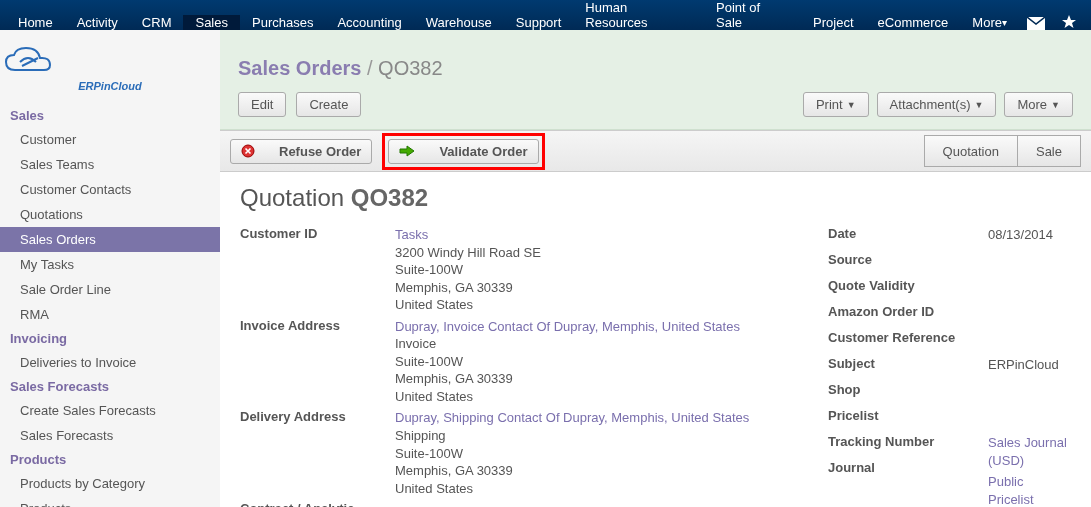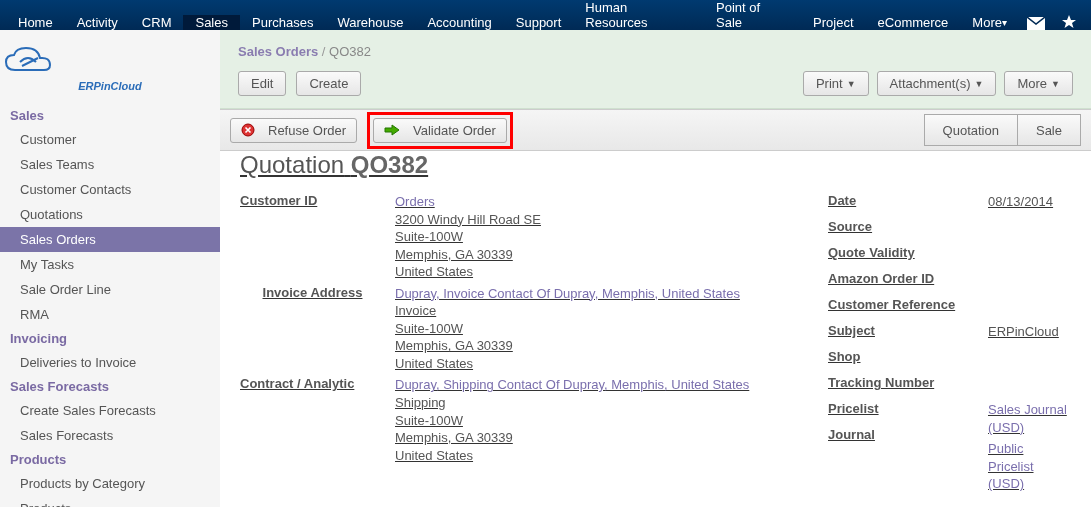--- a/index.html
+++ b/index.html
@@ -11,33 +11,33 @@
 .topnav .icon { display: flex; align-items: center; padding: 0 8px; cursor: pointer; }
 .layout { display: flex; height: calc(507px - 30px); }
 .sidebar { width: 220px; background: #f5f5f5; border-right: 0; padding-top: 8px; overflow-y:auto; }
 .logo { text-align: center; padding: 6px 0 12px; }
 .logo-text { color:#2a6cb8; font-style: italic; font-size: 11px; font-weight:bold;}
 .side-header { color: #7a6aa3; font-weight: bold; padding: 4px 10px; font-size: 13px; }
 .side-item { padding: 5px 10px 5px 20px; color: #555; cursor: pointer; font-size: 13px; }
 .side-item.active { background: #7b74a8; color: #fff; }
 .main { flex: 1; display: flex; flex-direction: column; overflow: hidden; }
 .breadcrumb-bar { background: #e5f0e5; padding: 14px 18px 12px; border-bottom: 1px solid #cfe0cf; }
-.breadcrumb { font-size: 13px; color: #999; }
+.breadcrumb { font-size: 20px; color: #999; margin-top: 13px; }
 .breadcrumb .bc-root { color: #8a7db0; font-weight: bold; }
 .breadcrumb .bc-current { color: #888; }
 .toolbar { display: flex; align-items: center; margin-top: 12px; gap: 10px; }
 .toolbar .right { margin-left: auto; display: flex; gap: 8px; }
 .btn { background: linear-gradient(#fafafa,#e6e6e6); border: 1px solid #aaa; border-radius: 3px; padding: 4px 12px; font-size: 13px; color: #555; cursor: pointer; display: inline-flex; align-items: center; gap: 4px; }
 .btn .caret { font-size: 9px; color: #555; }
 .statusbar { display: flex; align-items: center; background: linear-gradient(#f5f5f5,#e8e8e8); border-top:1px solid #ccc; border-bottom:1px solid #ccc; height: 42px; padding: 4px 10px; gap: 10px; }
 .red-highlight { border: 3px solid #f00; padding: 3px; display: inline-flex; }
-.status-btn { background: linear-gradient(#fafafa,#e6e6e6); border:1px solid #aaa; border-radius:3px; padding:4px 10px; font-size:13px; color:#555; cursor:pointer; display:inline-flex; align-items:center; gap:13px; }
+.status-btn { background: linear-gradient(#fafafa,#e6e6e6); border:1px solid #aaa; border-radius:3px; padding:4px 10px; font-size:13px; color:#555; cursor:pointer; display:inline-flex; align-items:center; gap:24px;font-weight:bold; }
 .stages { margin-left: auto; display: flex; align-items: stretch; height: 32px; }
 .stage { background: linear-gradient(#fafafa,#e6e6e6); border:1px solid #aaa; padding: 0 18px; display:flex; align-items:center; font-size:13px; color:#555; position:relative; margin-left:-1px;}
-.content { padding: 0 20px; overflow-y: auto; flex:1;text-decoration:underline; }
+.content { padding: 12px 20px; overflow-y: auto; flex:1; }
 .record-title { font-size: 24px; color: #555; margin-bottom: 14px; }
 .record-title .rt-label { font-weight: normal; }
 .record-title .rt-code { font-weight: bold; color:#666; }
 .form-grid { display: flex; gap: 8px; }
 .col-left { display: flex; gap: 10px; flex: 0 0 540px; }
 .labels { width: 145px; display:flex; flex-direction:column; gap:4px; }
 .values { flex:1; display:flex; flex-direction:column; gap:4px; }
 .lbl { font-weight: bold; color:#555; font-size:13px; min-height: 20px; }
 .val { font-size: 13px; color:#555; line-height: 1.35; }
 .val .link { color:#7a6fad; cursor:pointer; }
@@ -48,22 +48,22 @@
 </style>
 </head>
 <body>
 
 <div class="topnav" id="topnav">
     <a href="#">Home</a>
     <a href="#">Activity</a>
     <a href="#">CRM</a>
     <a href="#" class="active">Sales</a>
     <a href="#">Purchases</a>
+    <a href="#">Accounting</a>
     <a href="#">Warehouse</a>
-    <a href="#">Accounting</a>
     <a href="#">Support</a>
     <a href="#">Human Resources</a>
     <a href="#">Point of Sale</a>
     <a href="#">Project</a>
     <a href="#">eCommerce</a>
     <a href="#">More<span style="font-size: 10px;"> ▾</span></a>
     <div class="spacer"></div>
     <div class="icon">
       <svg width="18" height="13" viewBox="0 0 18 13">
         <rect x="0" y="0" width="18" height="13" fill="#fff"></rect>
@@ -159,41 +159,42 @@
 
     <div class="content">
       <div class="record-title">
         <span class="rt-label">Quotation</span>
         <span class="rt-code">QO382</span>
       </div>
       <div class="form-grid">
         <div class="col-left">
           <div class="labels" id="left-labels">
               <div class="lbl" style="min-height: 87.5px;">Customer ID</div>
-              <div class="lbl" style="min-height: 87.5px; text-align: center;">Invoice Address</div>
+              <div class="lbl" style="min-height: 87.5px;">Invoice Address</div>
+              <div class="lbl" style="min-height: 87.5px;">Delivery Address</div>
               <div class="lbl" style="min-height: 20px;">Contract / Analytic</div>
             </div>
           <div class="values" id="left-values">
-              <div class="val" style="min-height: 87.5px;"><span class="link">Orders</span><br>3200 Windy Hill Road SE<br>Suite-100W<br>Memphis, GA 30339<br>United States</div>
+              <div class="val" style="min-height: 87.5px;"><span class="link">Tasks</span><br>3200 Windy Hill Road SE<br>Suite-100W<br>Memphis, GA 30339<br>United States</div>
               <div class="val" style="min-height: 87.5px;"><span class="link">Dupray, Invoice Contact Of Dupray, Memphis, United States</span><br>Invoice<br>Suite-100W<br>Memphis, GA 30339<br>United States</div>
               <div class="val" style="min-height: 87.5px;"><span class="link">Dupray, Shipping Contact Of Dupray, Memphis, United States</span><br>Shipping<br>Suite-100W<br>Memphis, GA 30339<br>United States</div>
               <div class="val" style="min-height: 20px;"></div>
             </div>
         </div>
         <div class="col-right">
           <div class="labels" id="right-labels">
               <div class="lbl" style="min-height: 22px;">Date</div>
               <div class="lbl" style="min-height: 22px;">Source</div>
               <div class="lbl" style="min-height: 22px;">Quote Validity</div>
               <div class="lbl" style="min-height: 22px;">Amazon Order ID</div>
               <div class="lbl" style="min-height: 22px;">Customer Reference</div>
               <div class="lbl" style="min-height: 22px;">Subject</div>
               <div class="lbl" style="min-height: 22px;">Shop</div>
+              <div class="lbl" style="min-height: 22px;">Pricelist</div>
               <div class="lbl" style="min-height: 22px;">Tracking Number</div>
-              <div class="lbl" style="min-height: 22px;">Pricelist</div>
               <div class="lbl" style="min-height: 22px;">Journal</div>
             </div>
           <div class="values" id="right-values">
               <div class="val" style="min-height: 22px;">08/13/2014</div>
               <div class="val" style="min-height: 22px;"></div>
               <div class="val" style="min-height: 22px;"></div>
               <div class="val" style="min-height: 22px;"></div>
               <div class="val" style="min-height: 22px;"></div>
               <div class="val" style="min-height: 22px;">ERPinCloud</div>
               <div class="val" style="min-height: 22px;"></div>

